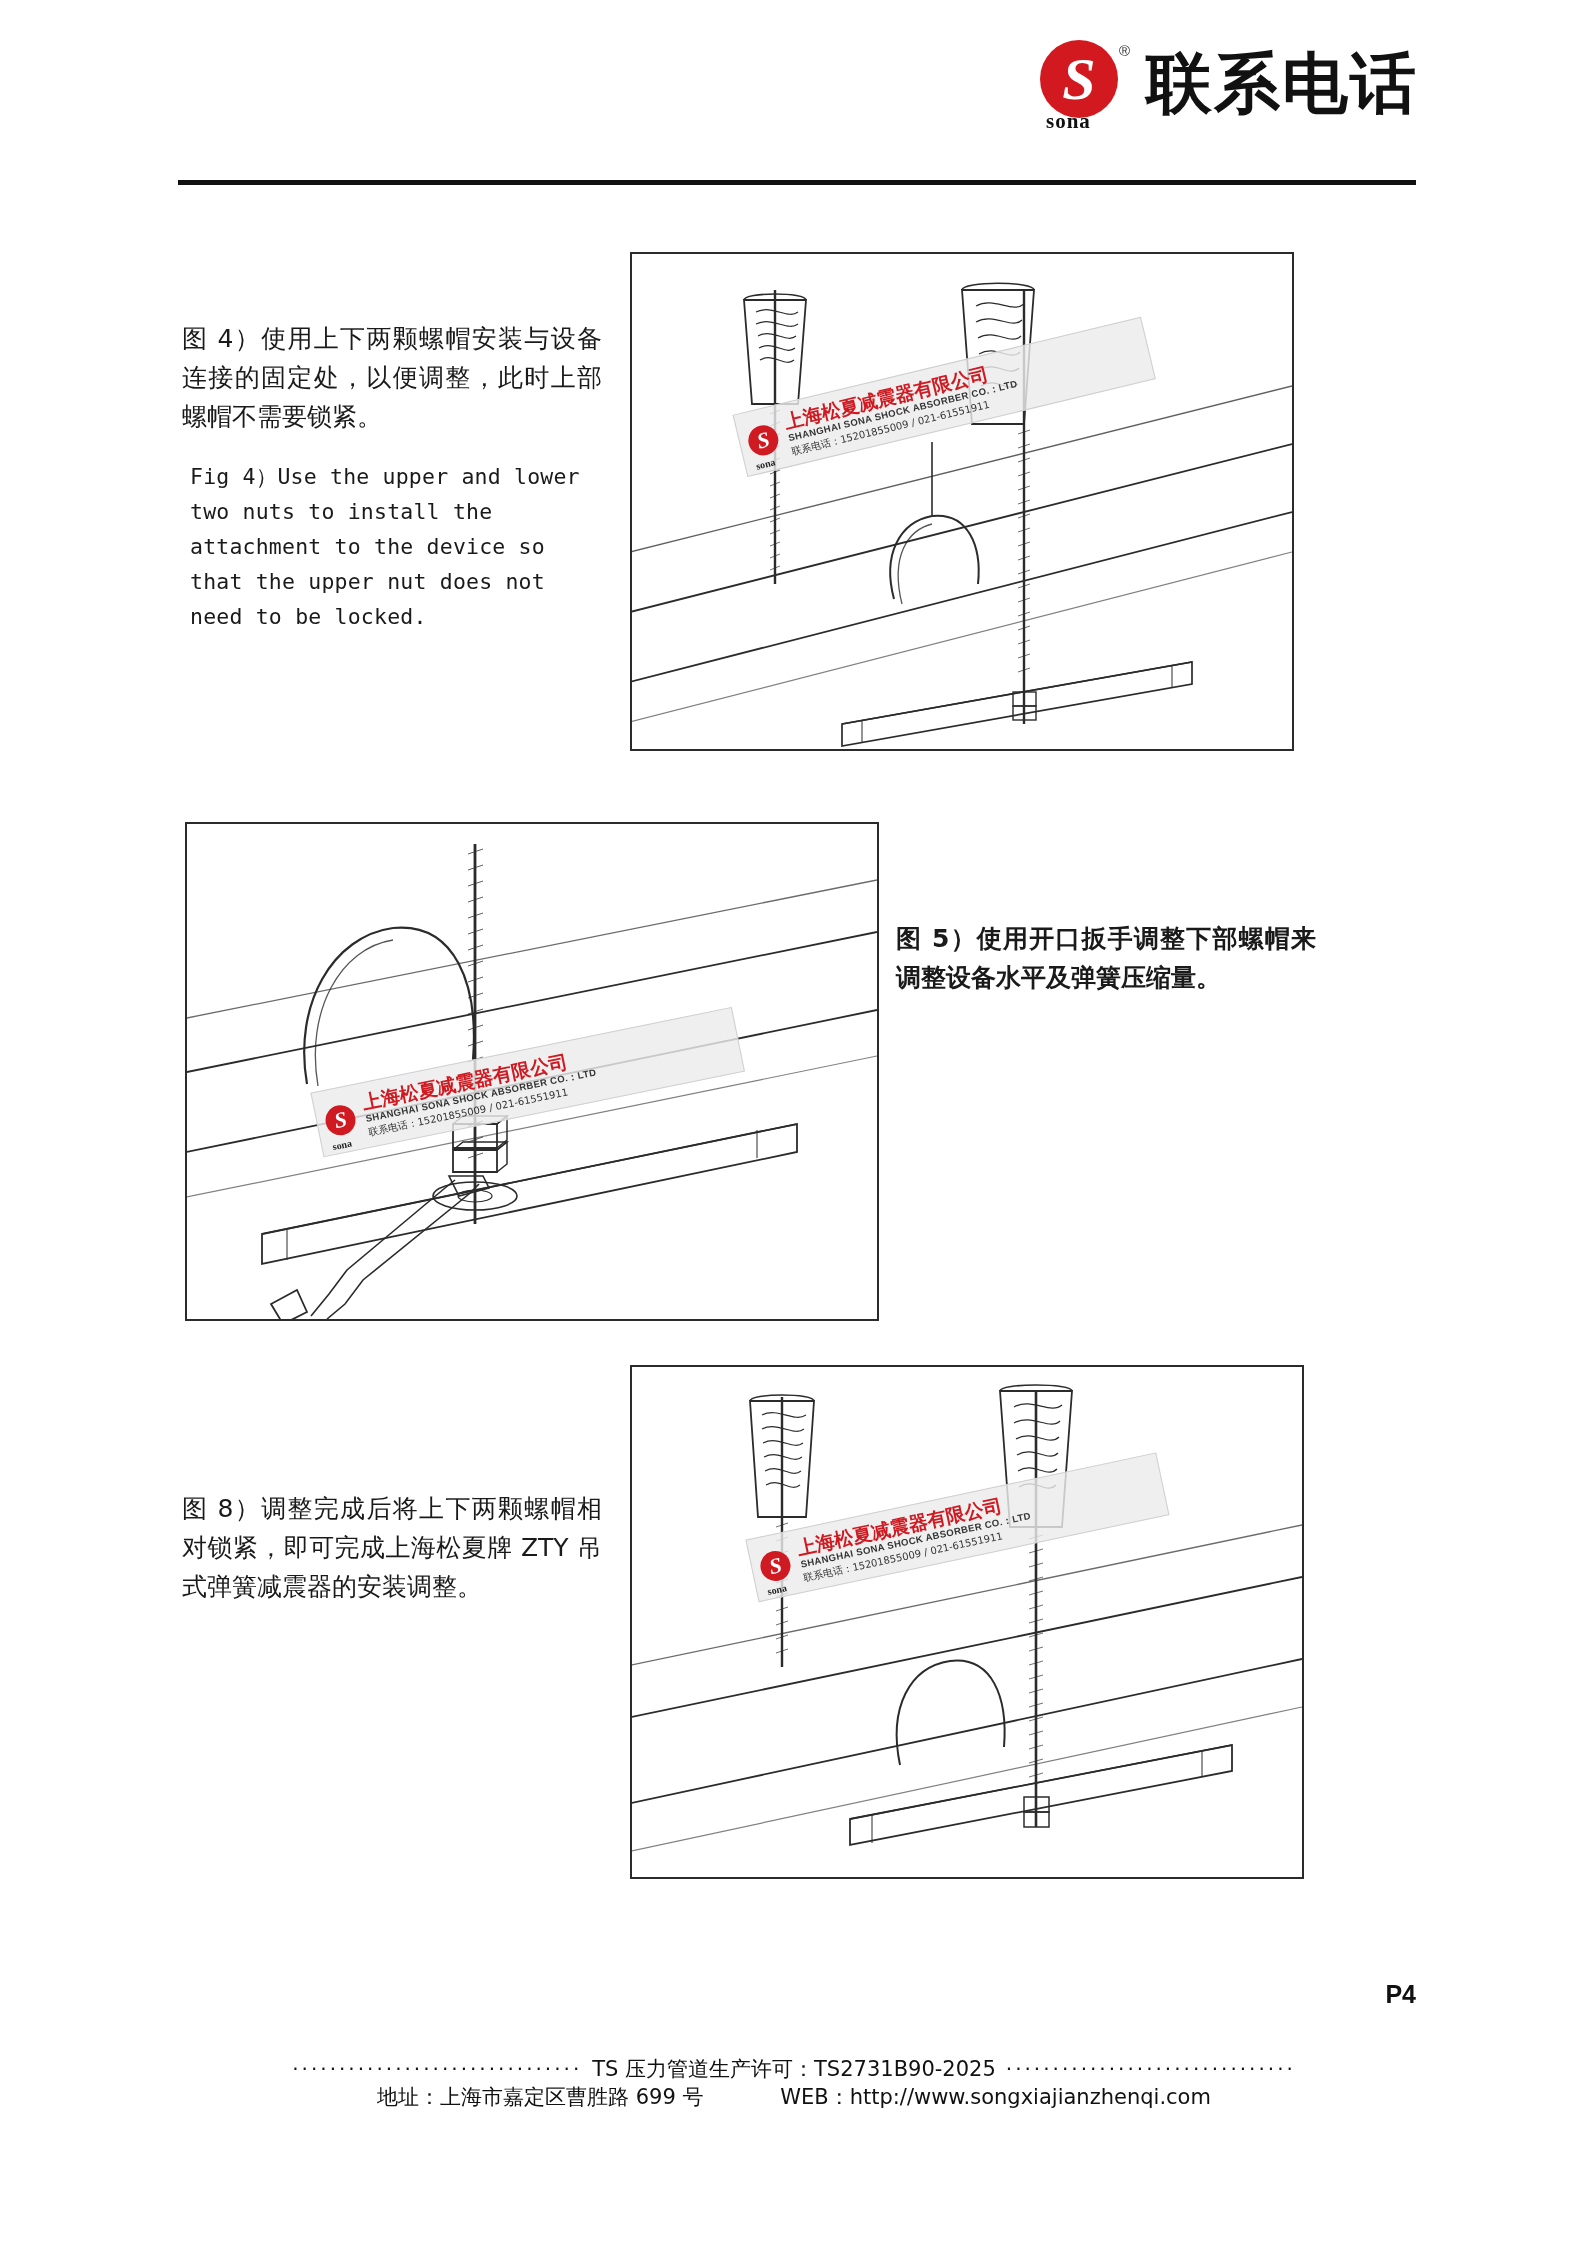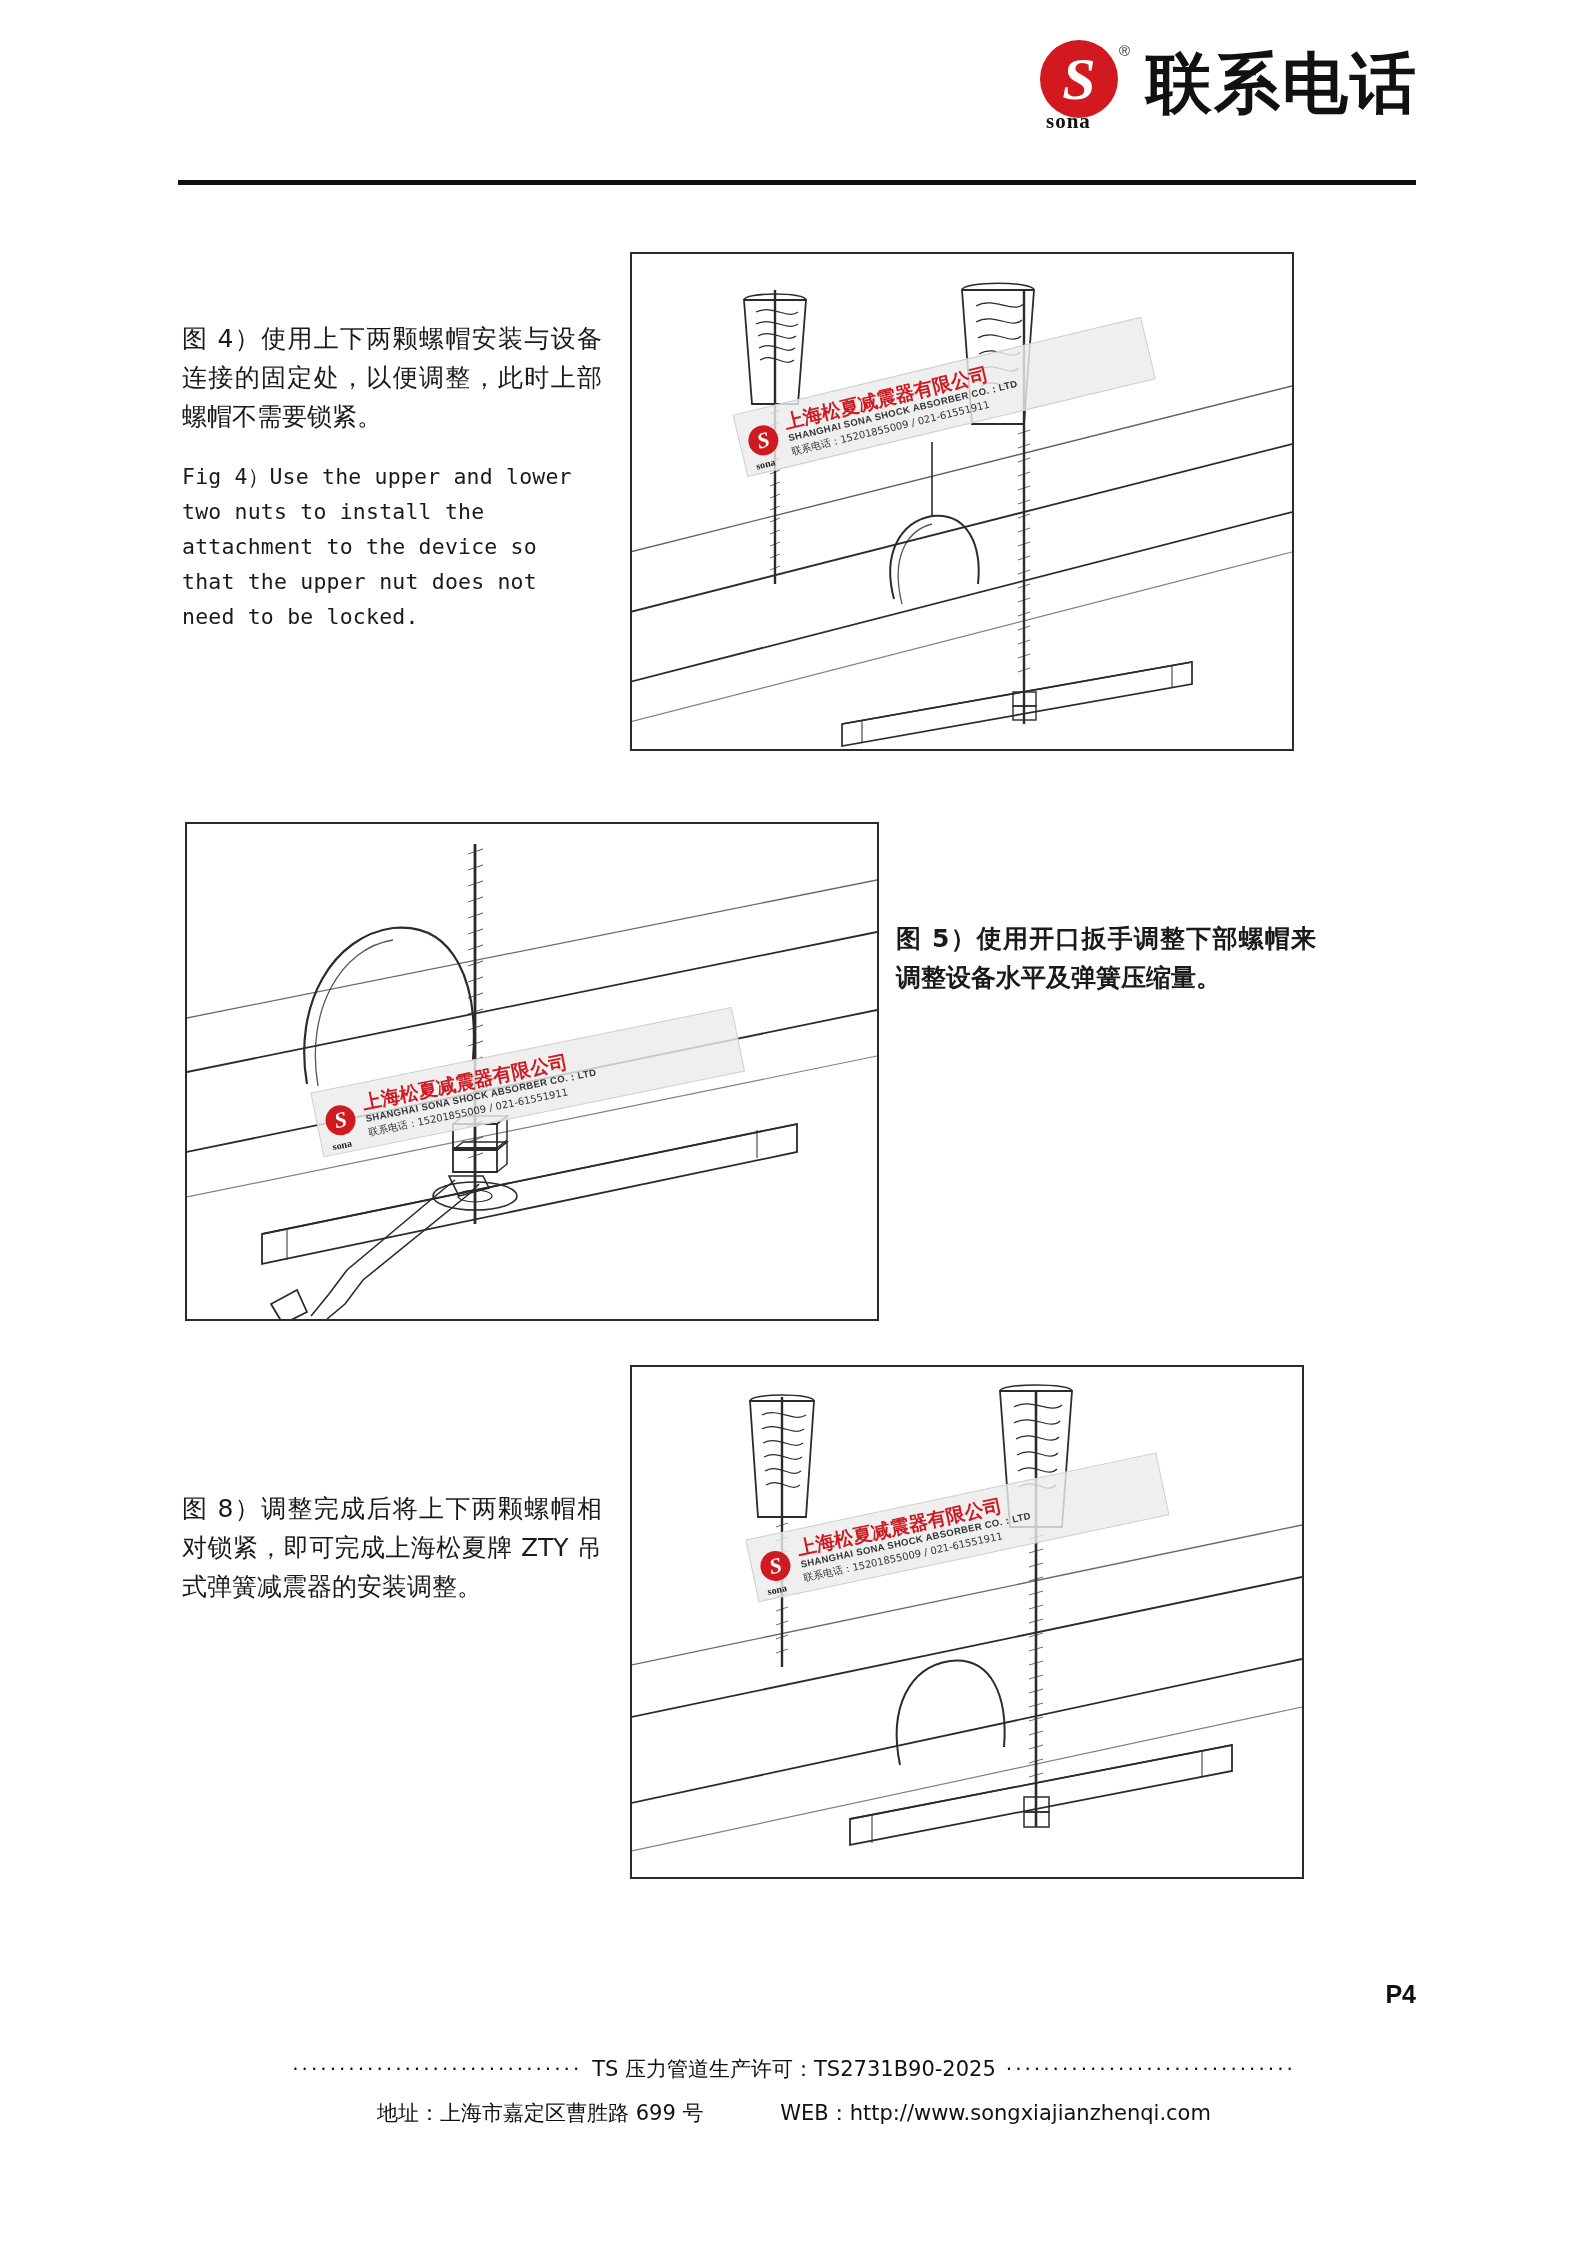--- a/index.html
+++ b/index.html
@@ -116,21 +116,21 @@
     font-family: "DejaVu Sans", sans-serif;
     font-size: 25px;
     line-height: 1.55;
     margin: 0 0 24px 0;
     text-align: justify;
   }
   .caption .en {
     font-family: "DejaVu Sans Mono", monospace;
     font-size: 21.5px;
     line-height: 1.62;
-    margin: 0;
+    margin: 8px;
     letter-spacing: 0.2px;
   }
   .cap4 { left: 182px; top: 320px; width: 420px; }
   .cap5 { left: 896px; top: 920px; width: 420px; font-weight: bold; }
   .cap6 { left: 182px; top: 1490px; width: 420px; }
 
   
   .svgwrap { position: absolute; inset: 0; }
 
   .wm {
@@ -203,21 +203,20 @@
     flex: 0 0 auto;
     letter-spacing: 3px;
     font-size: 20px;
     color: #111;
     overflow: hidden;
     white-space: nowrap;
   }
   .dots.left  { width: 290px; text-align: right; }
   .dots.right { width: 290px; text-align: left; }
   .footer-line2 {
-    margin-top: 16px;
     font-family: "DejaVu Sans", sans-serif;
     font-size: 21px;
     color: #111;
   }
   .footer-line2 .addr { margin-right: 70px; }
   .footer-line2 .web { }
 </style>
 </head>
 <body>
 

